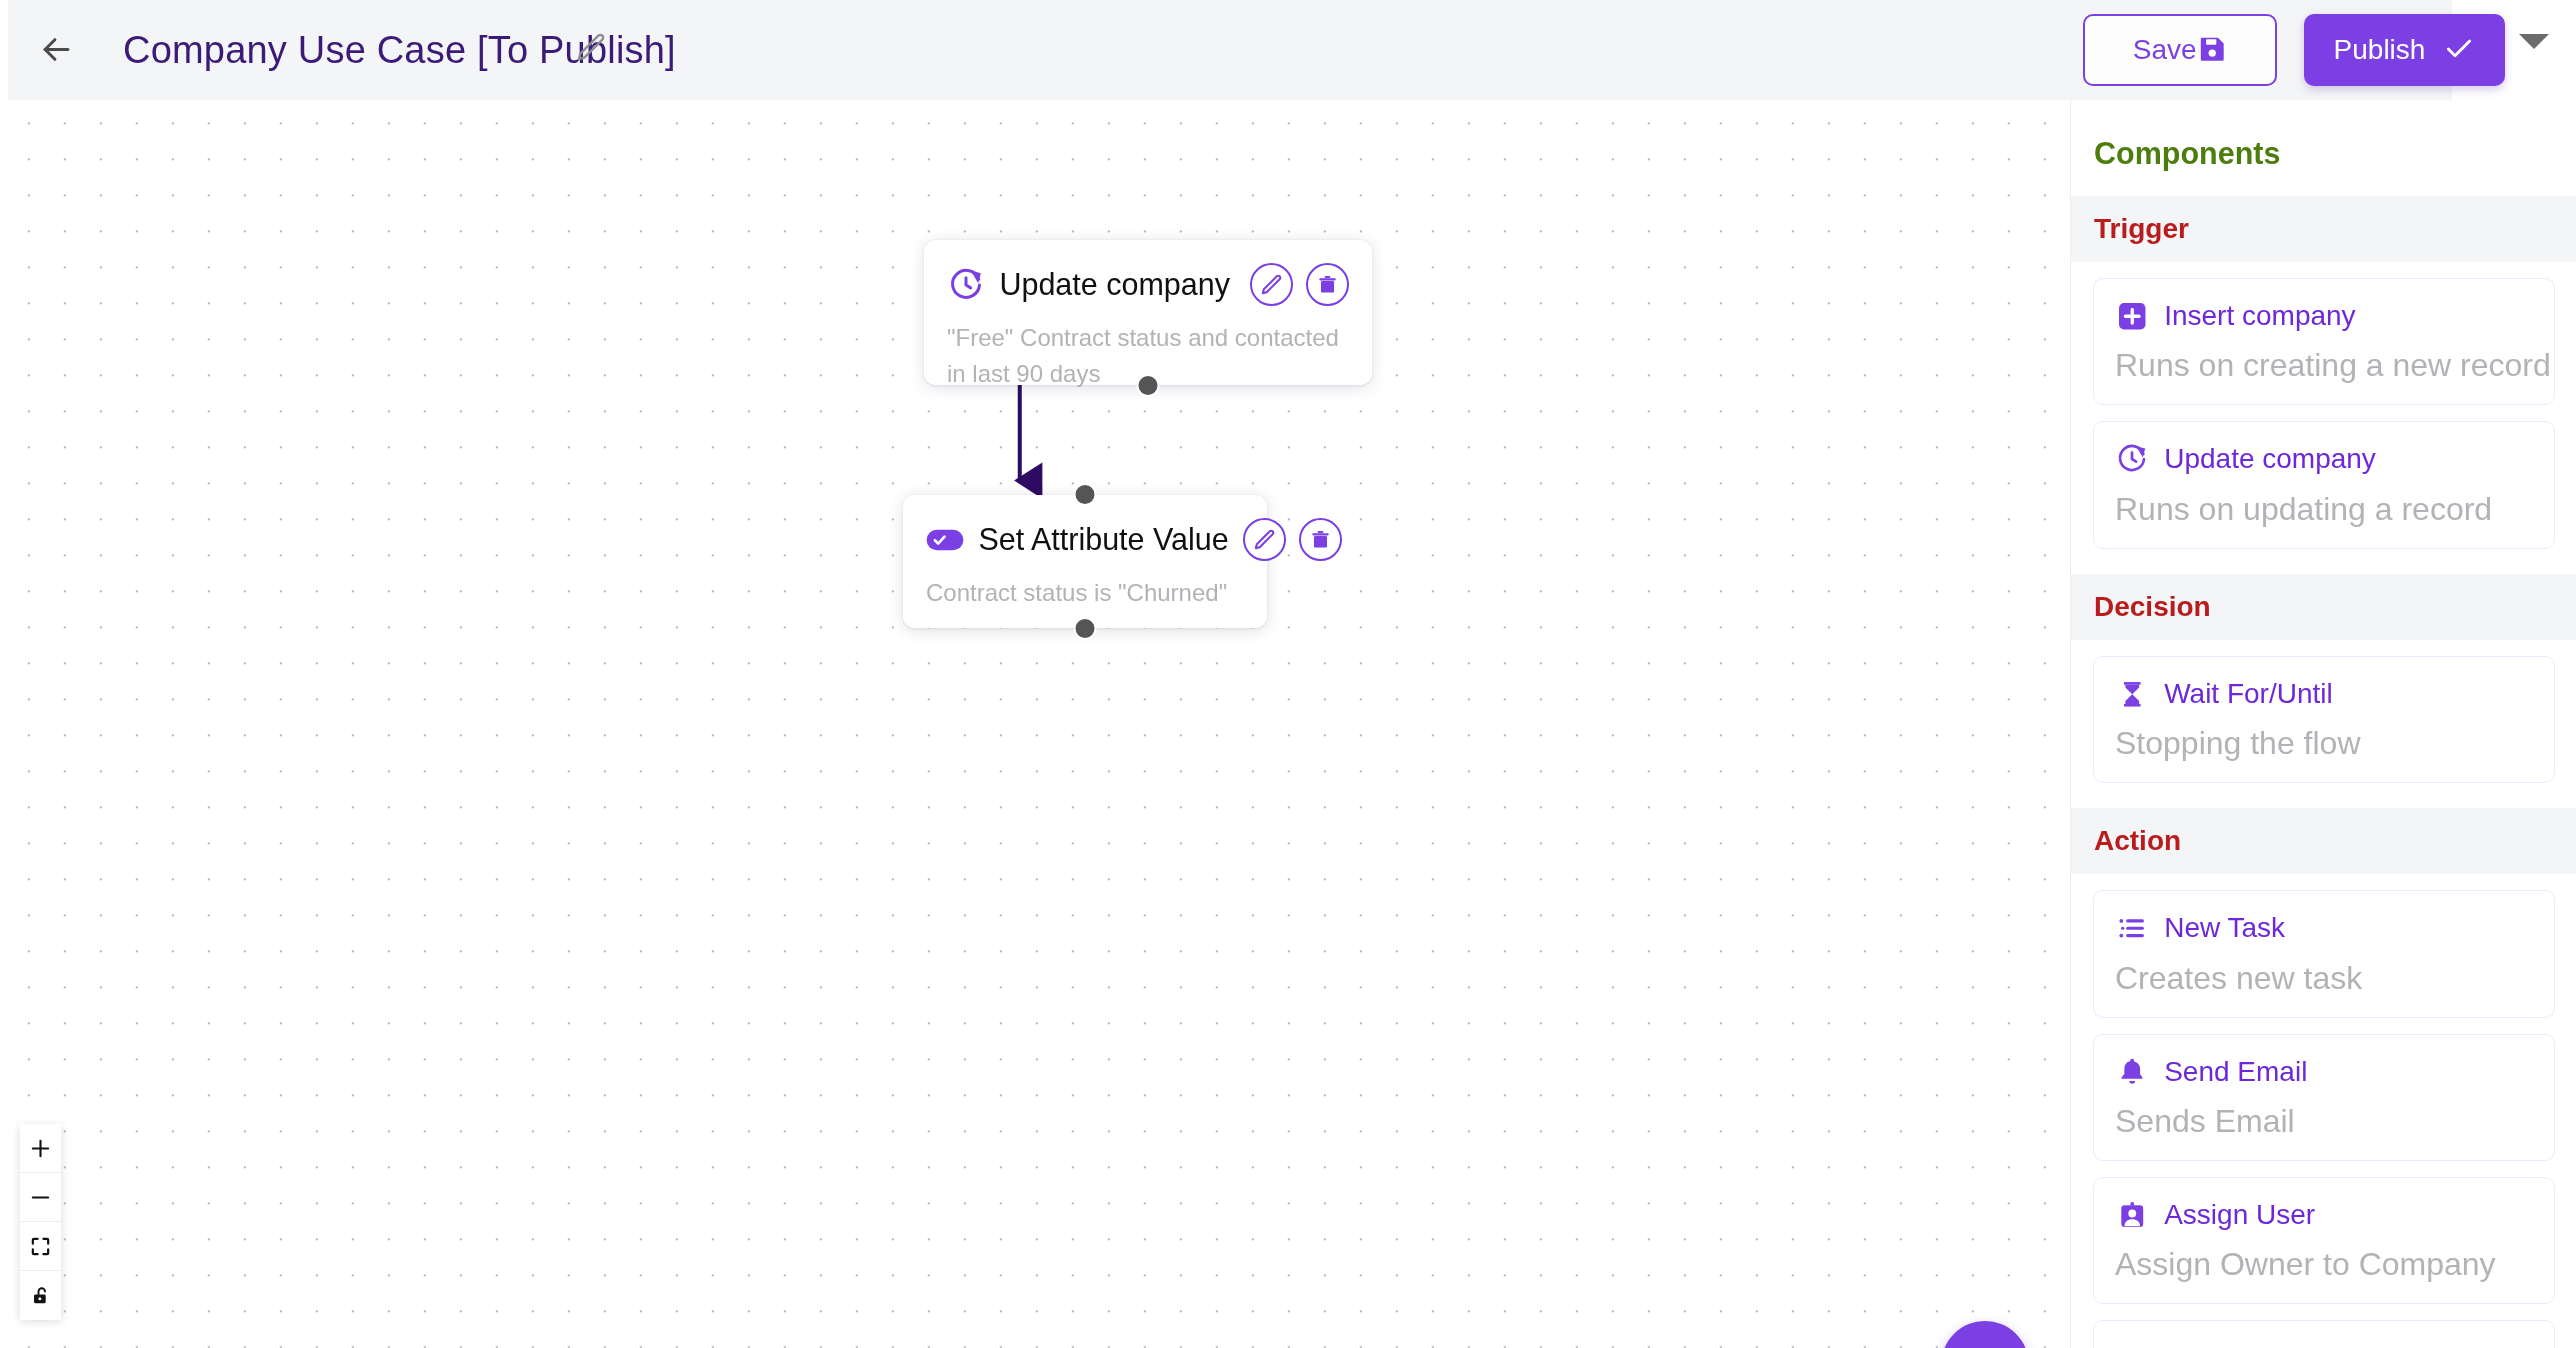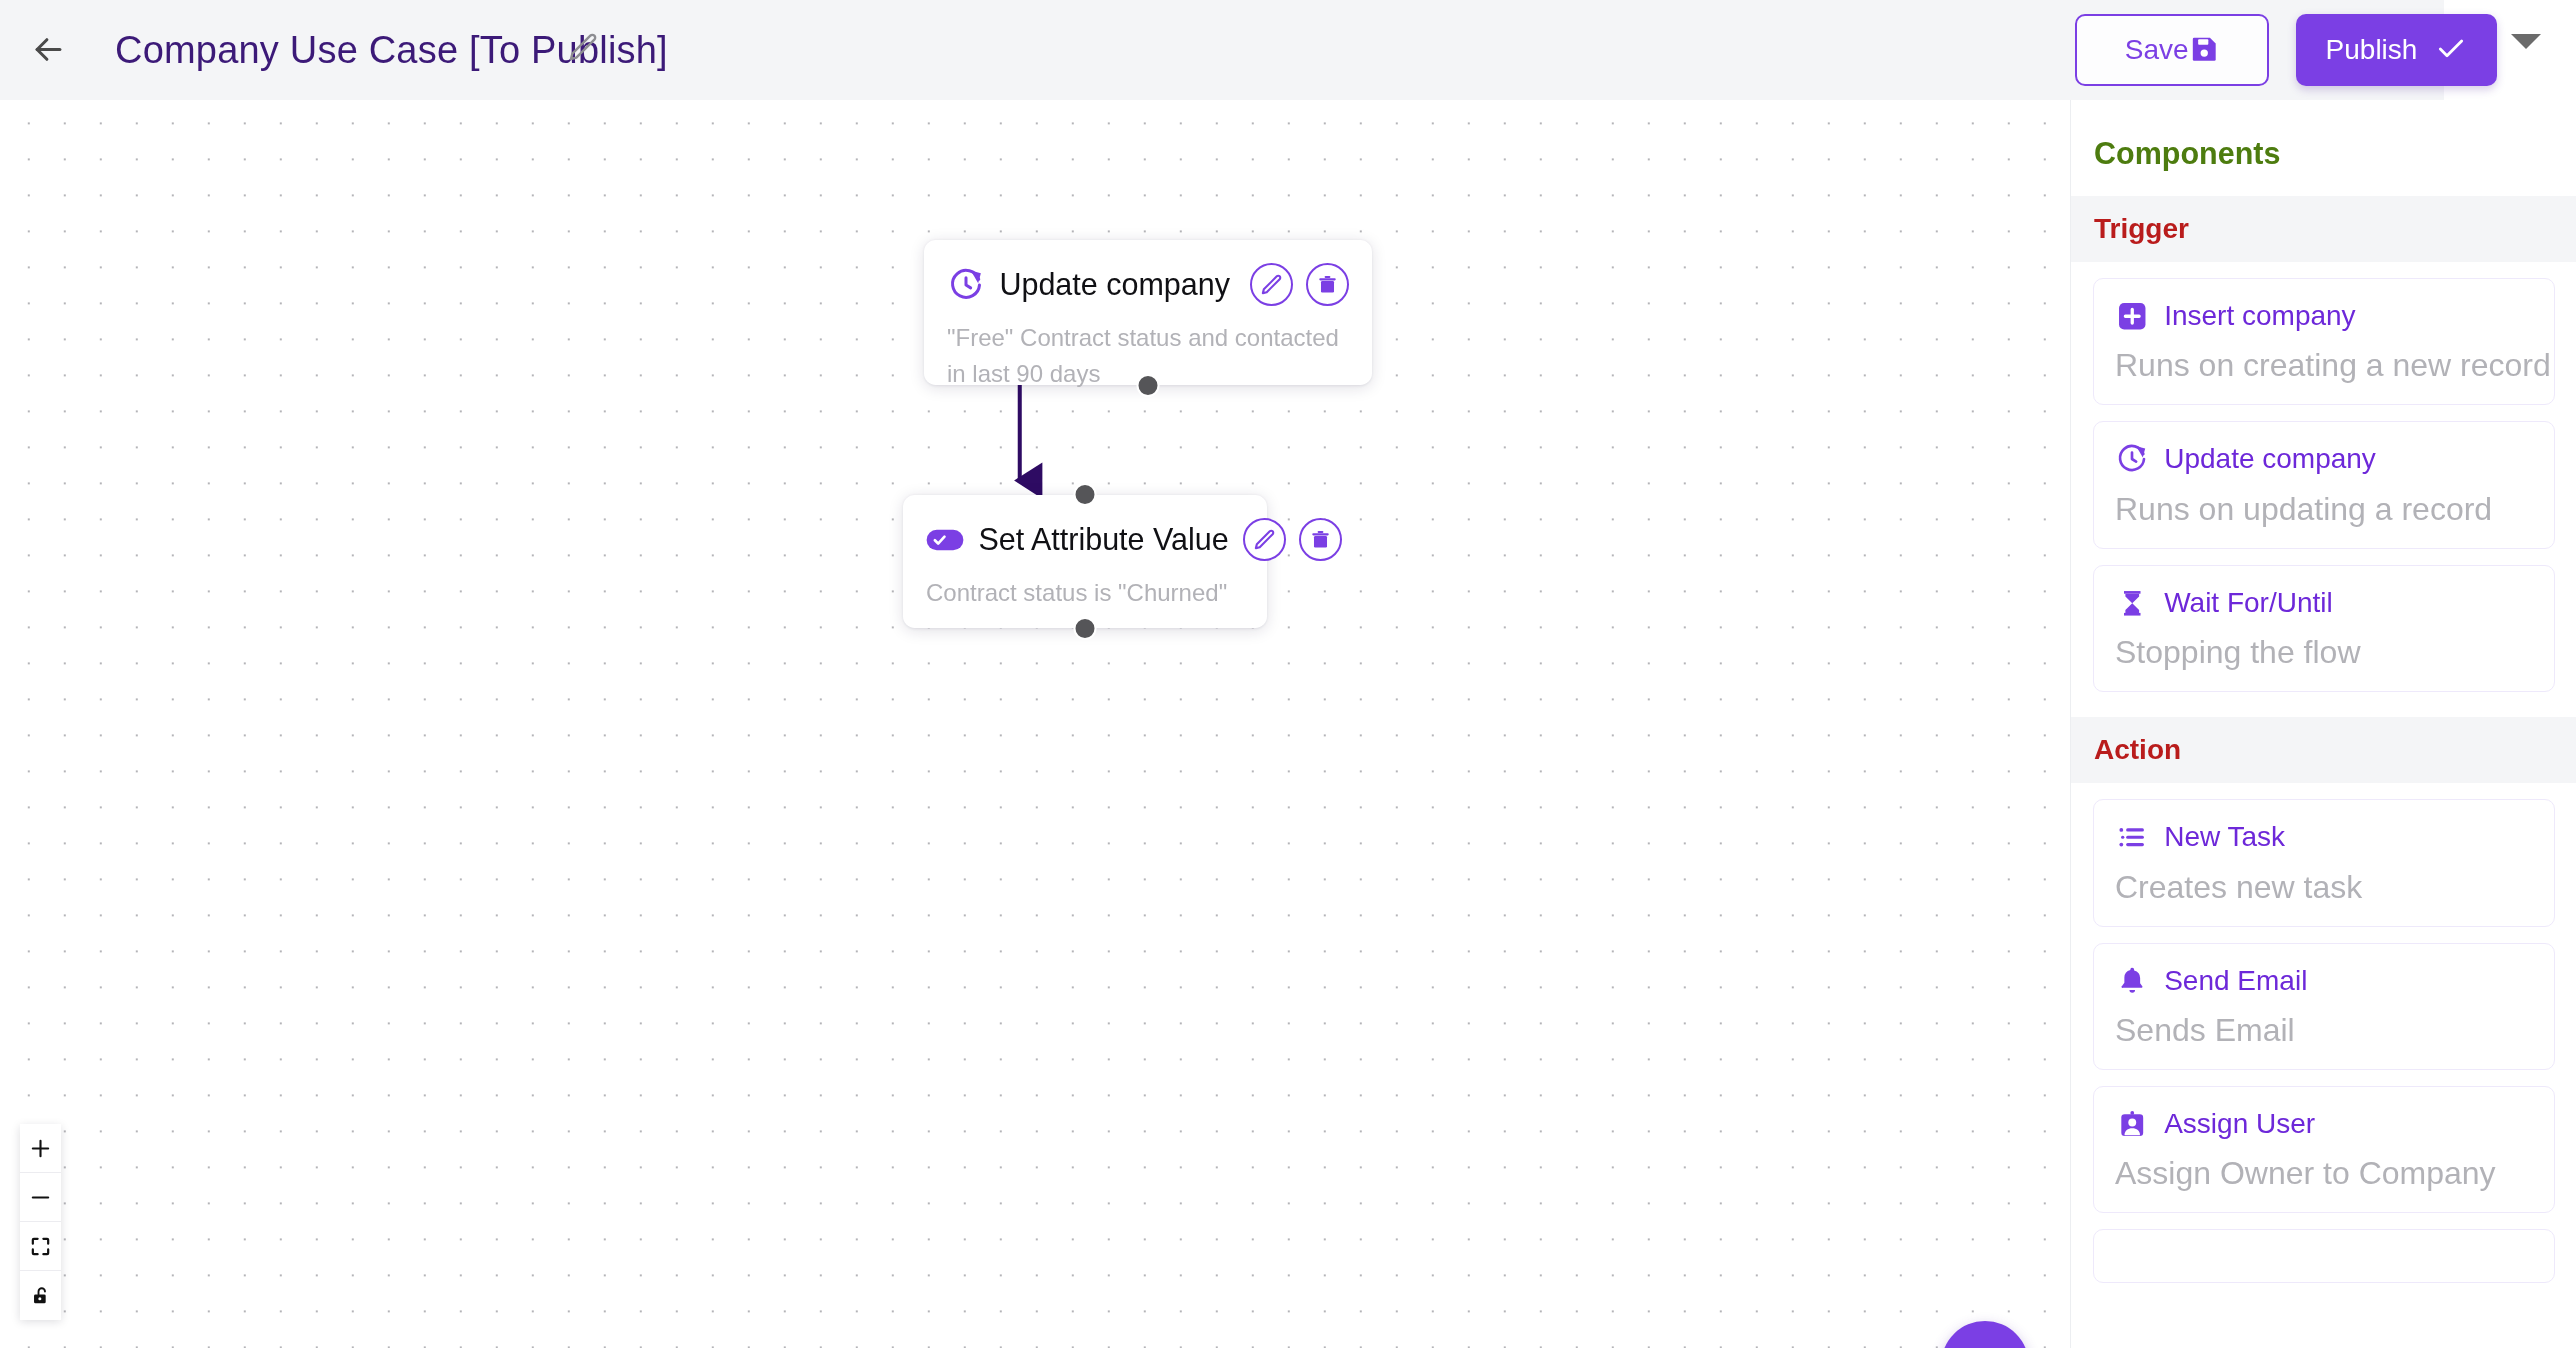--- a/index.html
+++ b/index.html
@@ -5,21 +5,21 @@
   * { box-sizing: border-box; margin: 0; padding: 0; }
   html, body {
     width: 2576px; height: 1349px;
     overflow: hidden;
     font-family: "Liberation Sans", sans-serif;
     background: #ffffff;
   }
 
   
   #header {
-    position: absolute; left: 0; top: 0;
+    position: absolute; left: 8px; top: 0;
     width: 2444px; height: 100px;
     background: #f4f5f7;
     display: flex; align-items: center; padding-left: 44px;
   }
   #back-btn {
     position: absolute; left: 25px; top: 27px;
     width: 47px; height: 47px;
     display: flex; align-items: center; justify-content: center;
     cursor: pointer;
   }
@@ -351,20 +351,21 @@
           <path d="M20.5 8.2A9 9 0 1021 12"></path>
           <polygon points="15.2,2.4 21.9,4.2 20.1,10.9" fill="#7b3fe4" stroke="none"></polygon>
           <path d="M12 7.2V12l3.1 1.9"></path>
         </svg>
       </span>
       <span class="comp-label">Update company</span>
     </div>
     <div class="comp-desc">Runs on updating a record</div>
   </div>
 
+  <div class="group-header">Decision</div>
 
   <div class="comp-card">
     <div class="comp-head">
       <span class="comp-icon">
         <svg width="30.5" height="30.5" viewBox="0 0 24 24" fill="#7b3fe4">
           <path d="M5.5 2.4h13v2.1h-13z"></path>
           <path d="M18.5 19.6h-13v2.1h13z"></path>
           <path d="M6.6 4.5h10.8v2.2L12 12l5.4 5.3v2.3H6.6v-2.3L12 12 6.6 6.7z"></path>
         </svg>
       </span>

